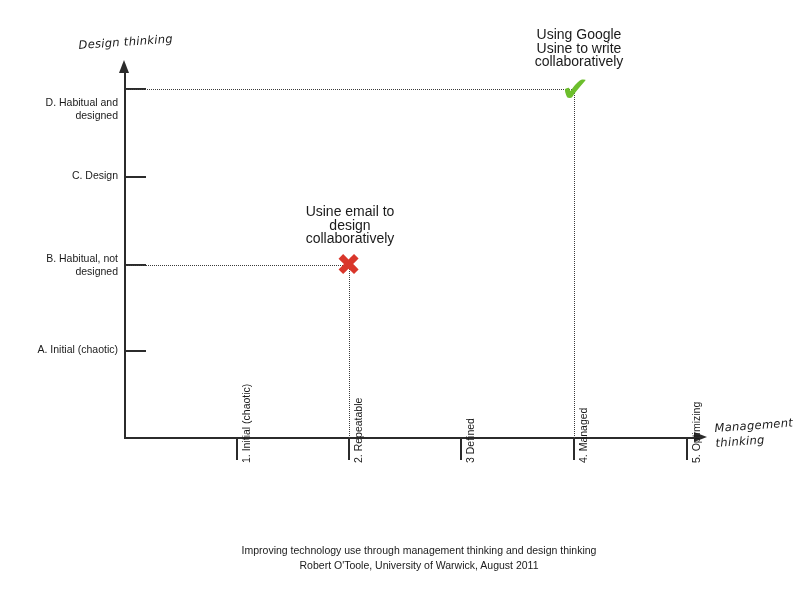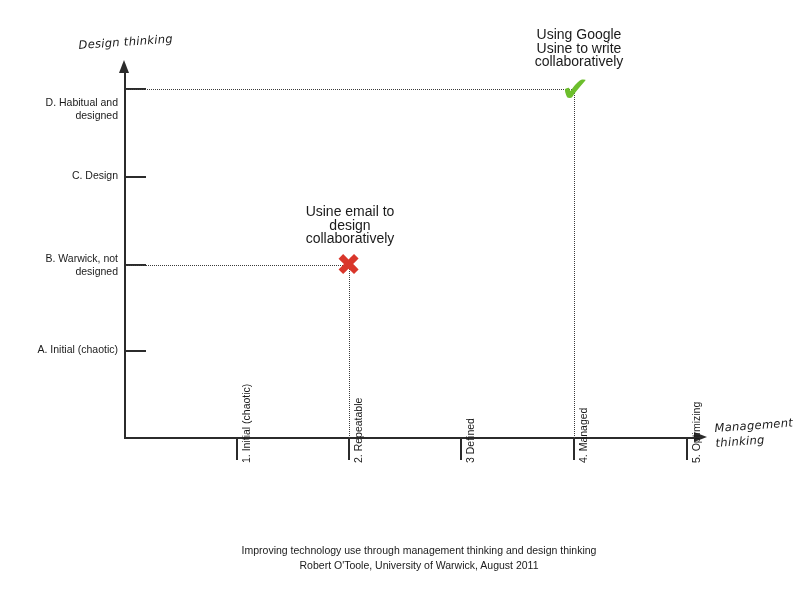--- a/index.html
+++ b/index.html
@@ -171,21 +171,21 @@
     <div>designed</div>
   </div>
 
   <div class="ytick-line" style="top:176px;"></div>
   <div class="ytick-label" style="top:169px;">
     <div>C. Design</div>
   </div>
 
   <div class="ytick-line" style="top:264px;"></div>
   <div class="ytick-label" style="top:252px;">
-    <div>B. Warwick, not</div>
+    <div>B. Habitual, not</div>
     <div>designed</div>
   </div>
 
   <div class="ytick-line" style="top:350px;"></div>
   <div class="ytick-label" style="top:343px;">
     <div>A. Initial (chaotic)</div>
   </div>
 
   <div class="xtick-line" style="left:236px;"></div>
   <div class="xtick-label" style="left:240px; top:463px;">1. Initial (chaotic)</div>

